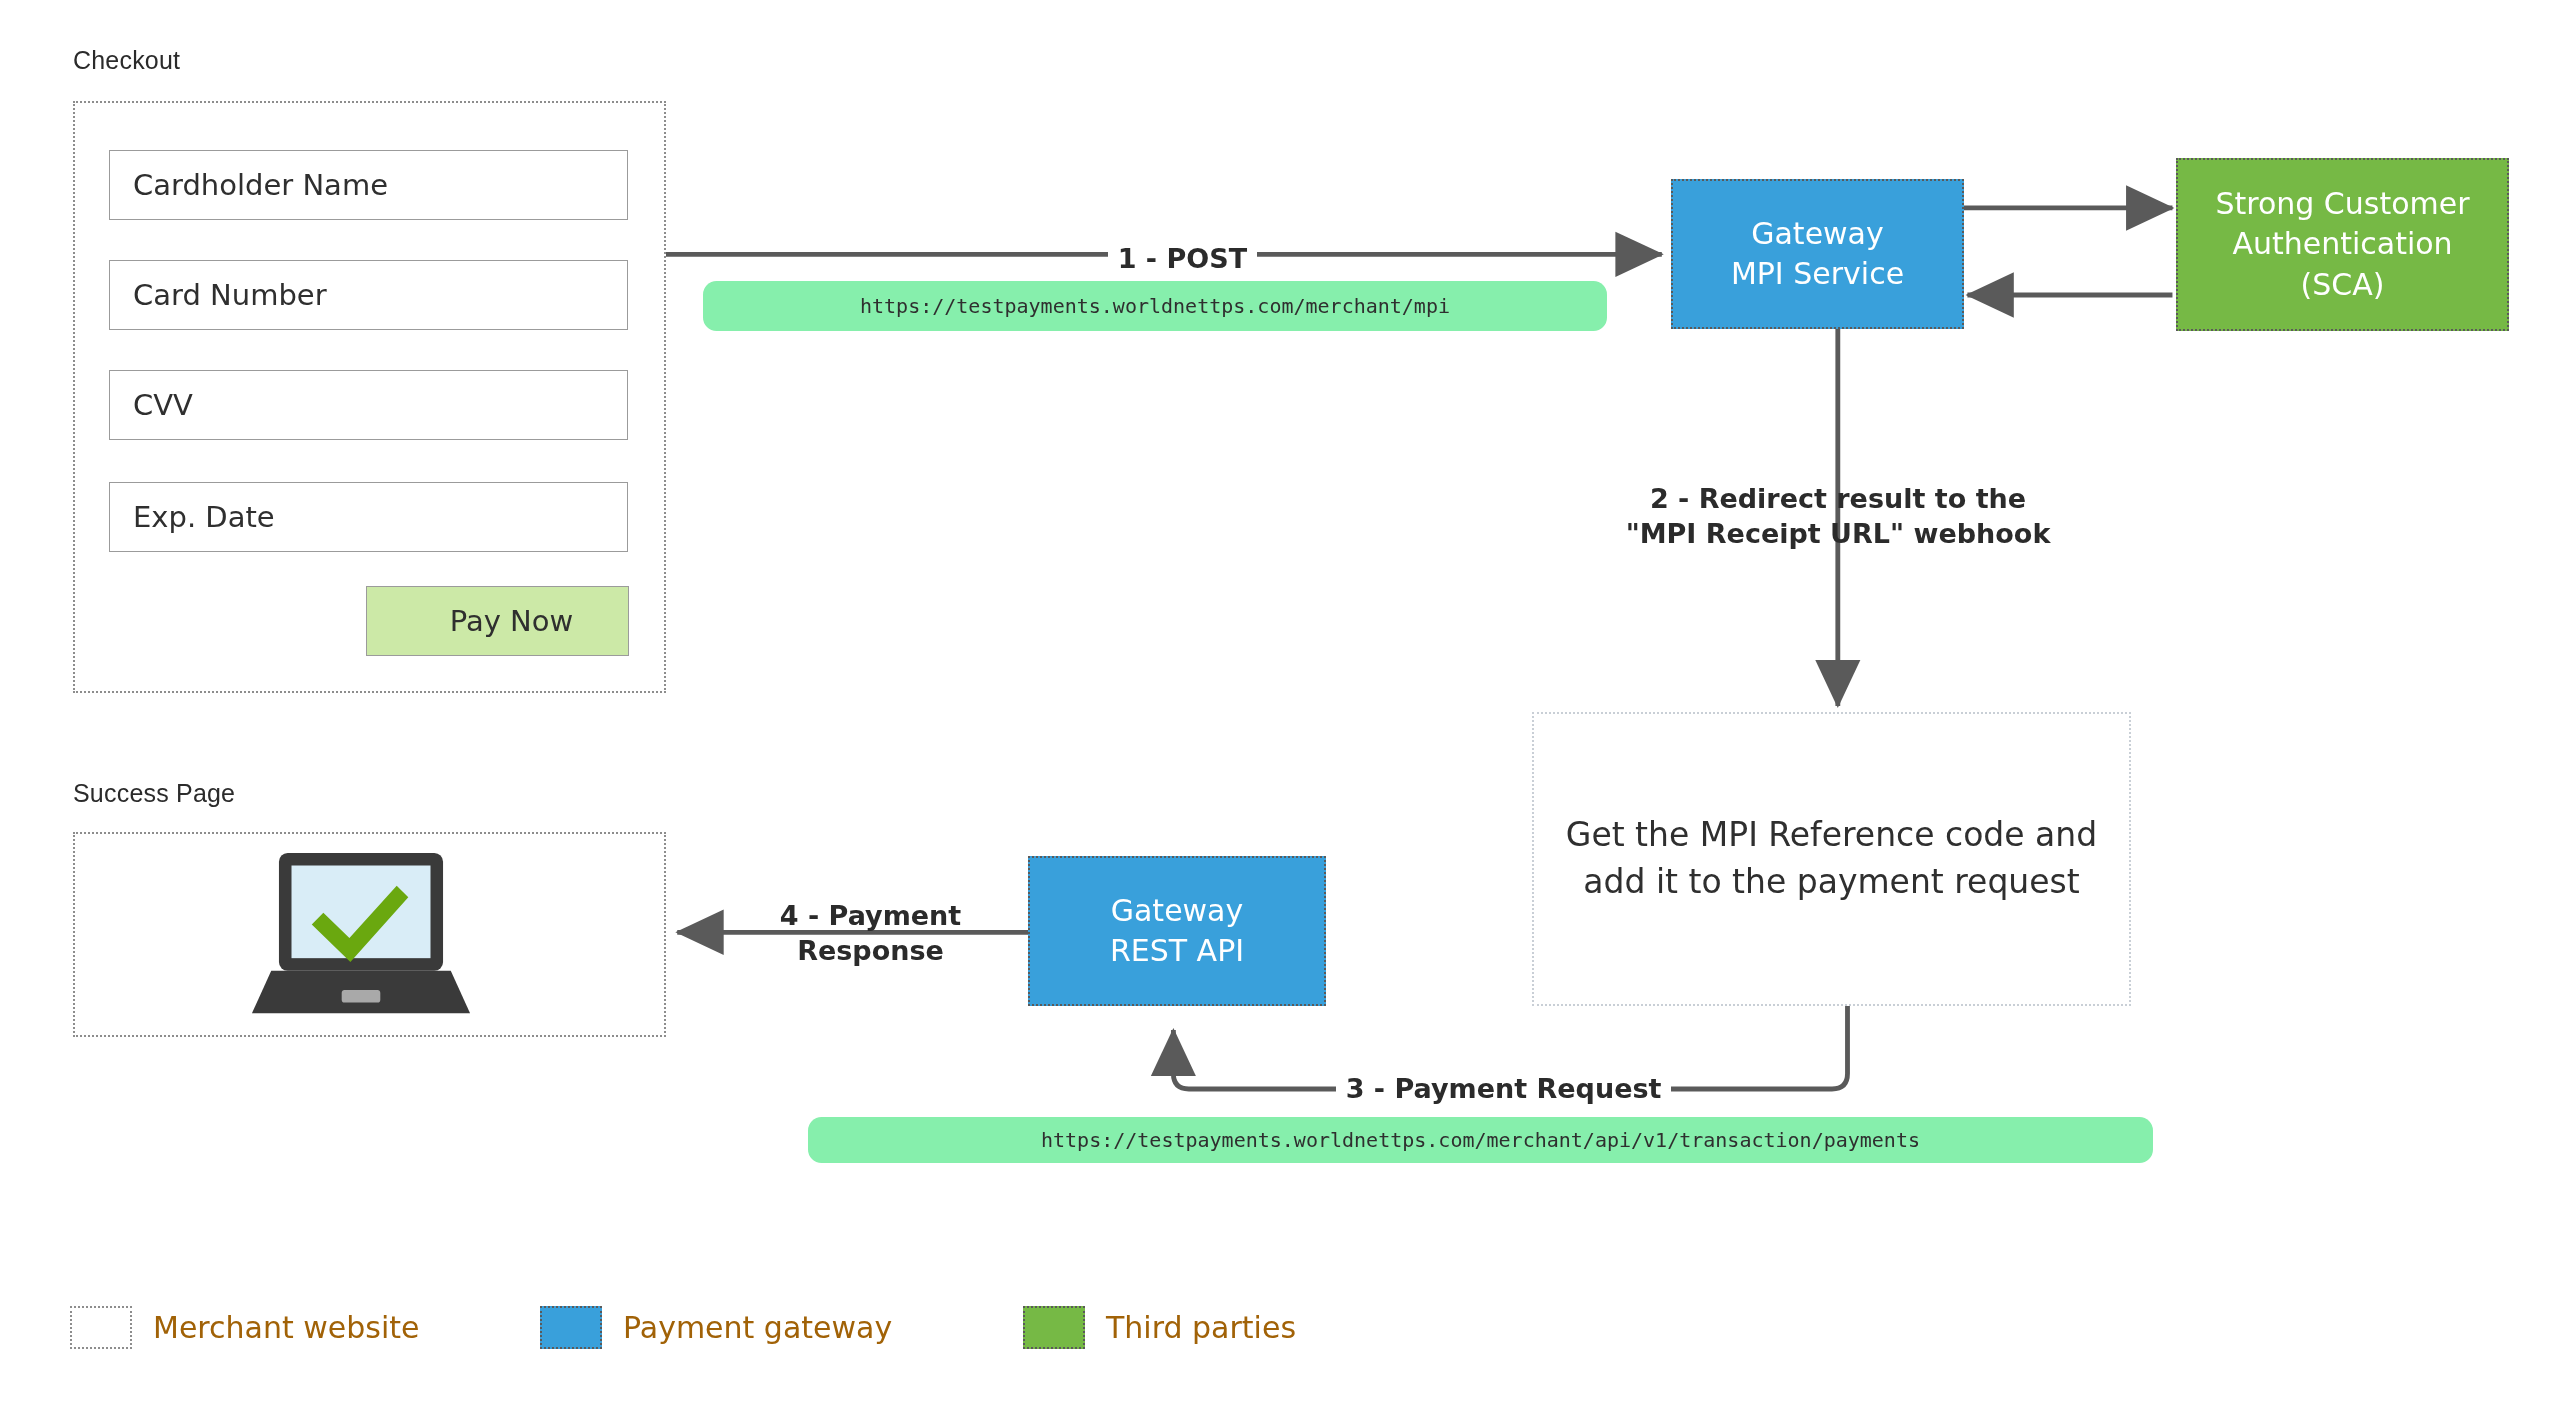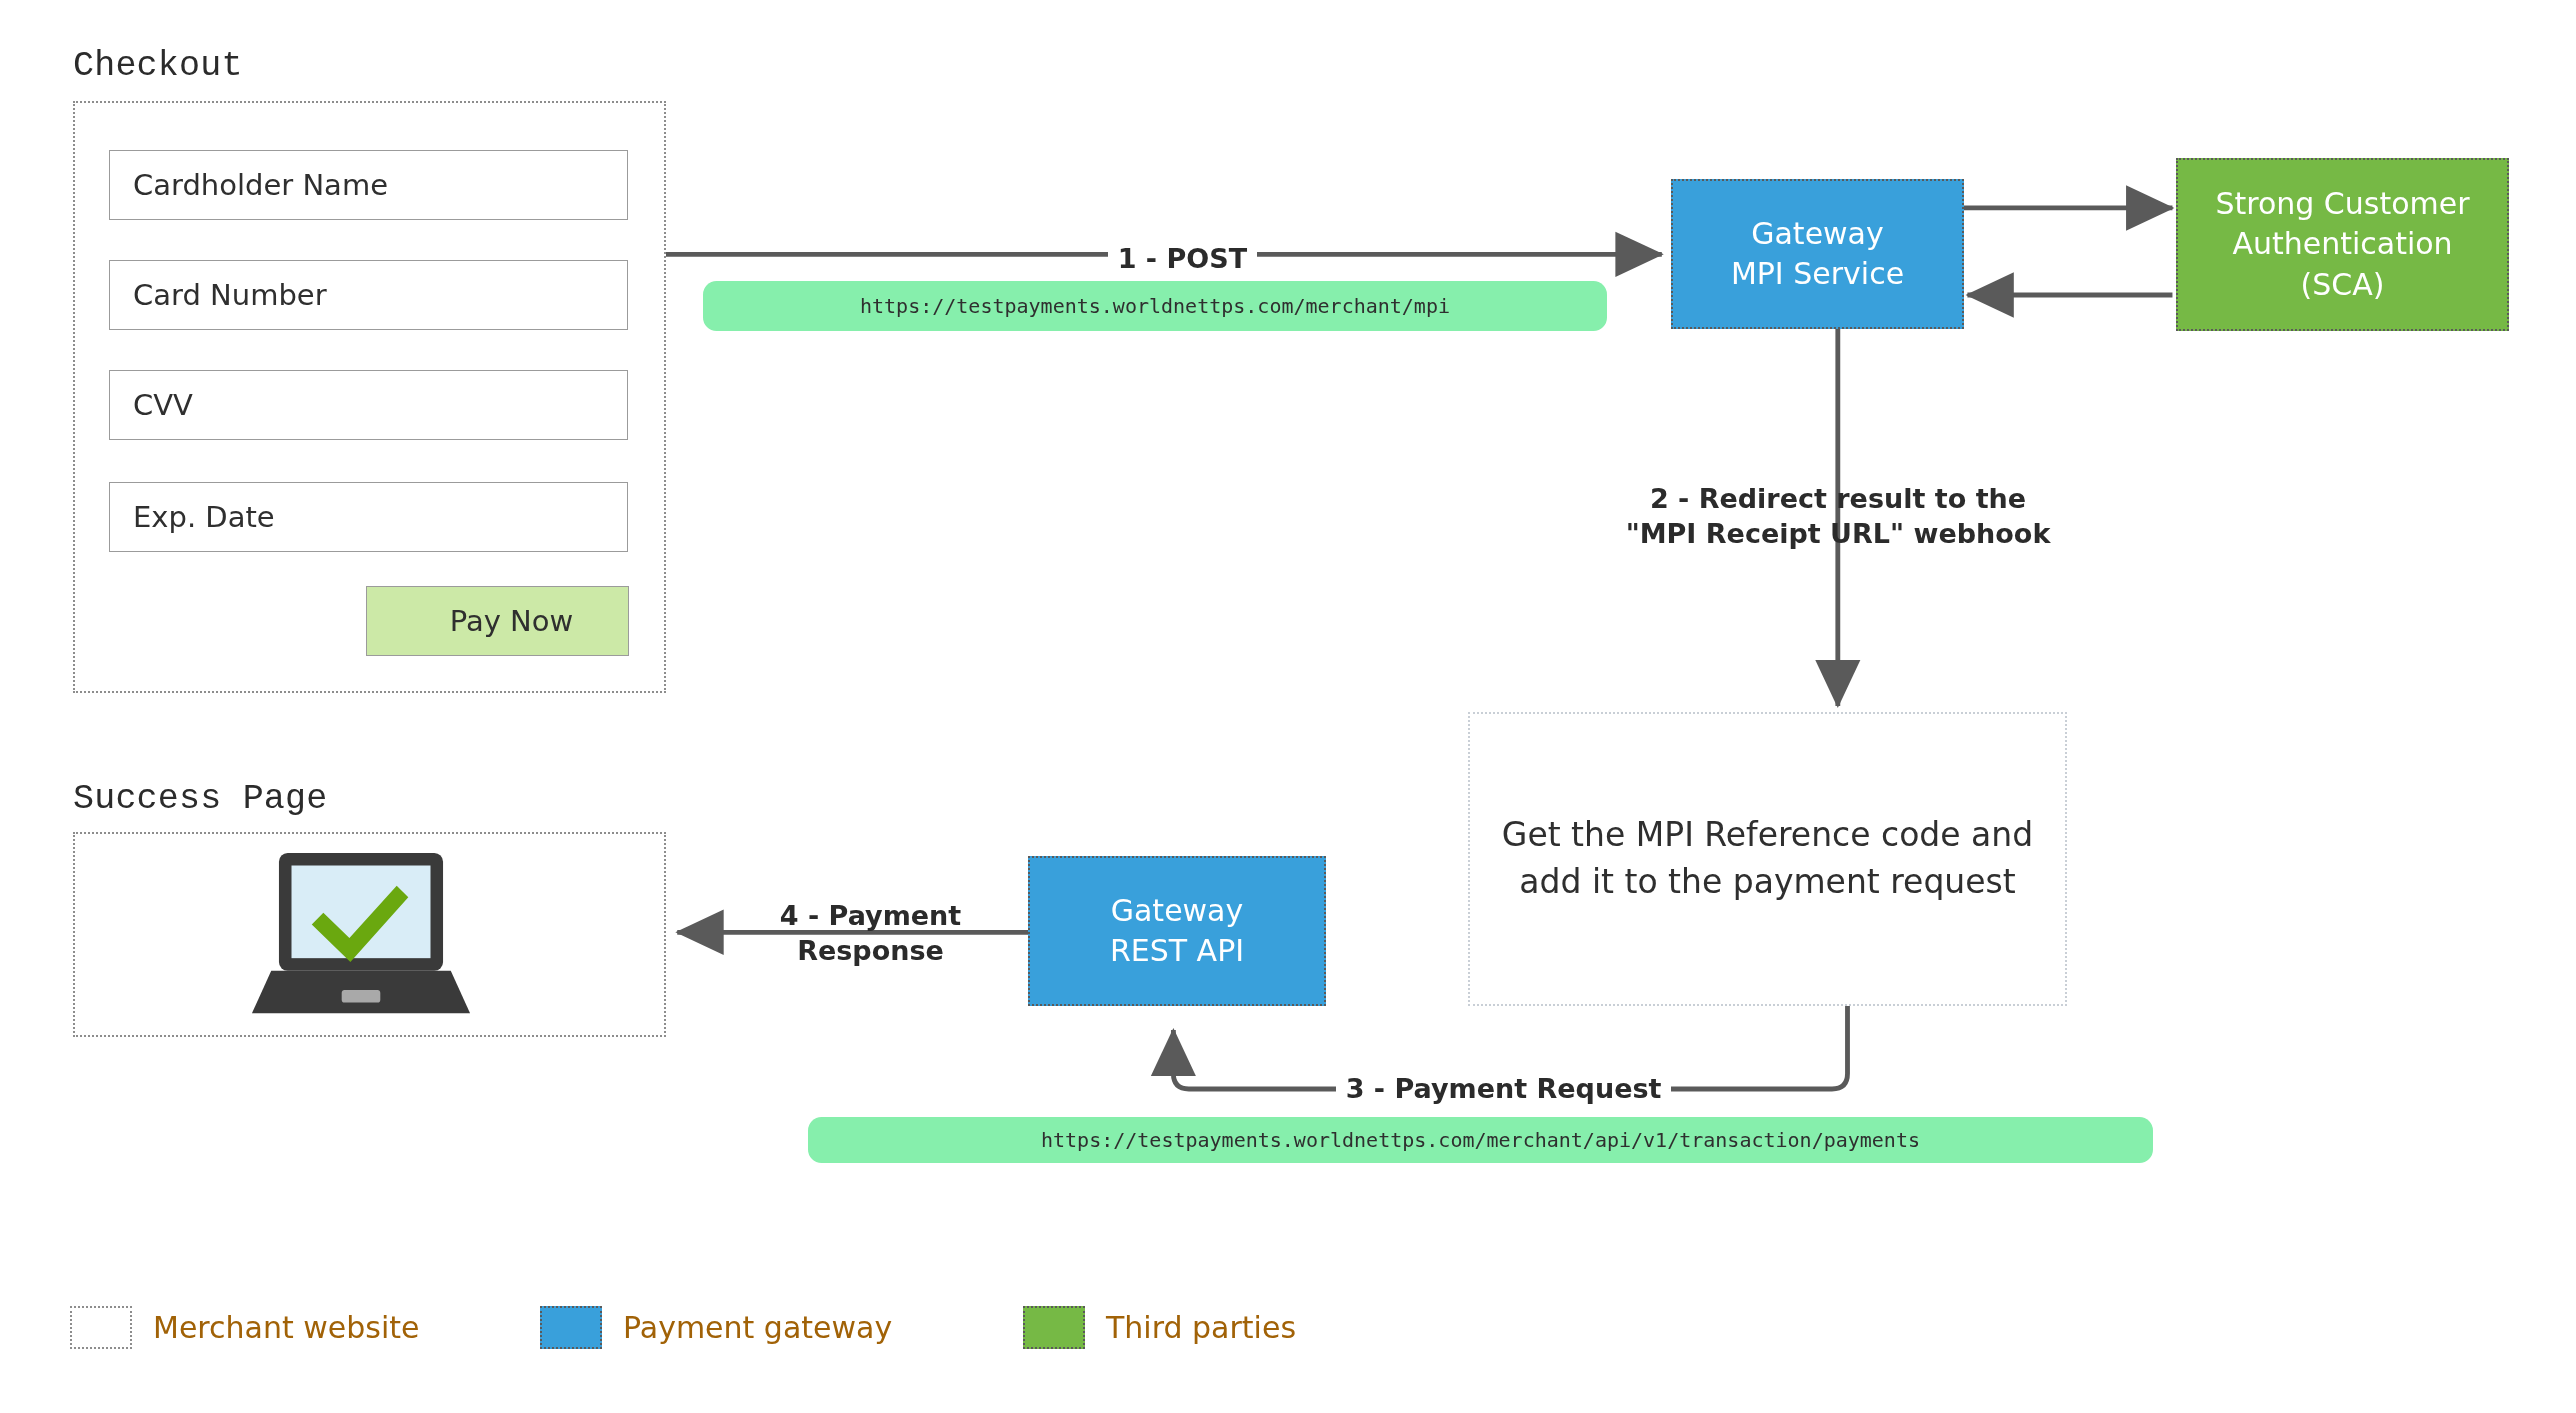--- a/index.html
+++ b/index.html
@@ -14,22 +14,22 @@
     position: relative;
     width: 2576px;
     height: 1413px;
     background: #ffffff;
     overflow: hidden;
   }
   .abs { position: absolute; }
 
   
   .section-title {
-    font-family: Liberation Mono, monospace;
-    font-size: 35px;
+    font-family: Liberation Sans, sans-serif;
+    font-size: 25px;
     color: #2b2b2b;
     letter-spacing: 0.2px;
     white-space: nowrap;
   }
 
   
   .merchant-box {
     border: 2.9px dotted #8d8d8d;
     background: #ffffff;
     box-sizing: border-box;
@@ -202,21 +202,21 @@
     <span>Gateway</span>
     <span>MPI Service</span>
   </div>
 
   <div class="abs node green" style="left:2176px; top:158px; width:333px; height:173px;">
     <span>Strong Customer</span>
     <span>Authentication</span>
     <span>(SCA)</span>
   </div>
 
-  <div class="abs node-dashed" style="left:1468px; top:712px; width:599px; height:294px;">
+  <div class="abs node-dashed" style="left:1532px; top:712px; width:599px; height:294px;">
     <span>Get the MPI Reference code and add it to the payment request</span>
   </div>
 
   <div class="abs node blue" style="left:1028px; top:856px; width:298px; height:150px;">
     <span>Gateway</span>
     <span>REST API</span>
   </div>
 
   <div class="abs step-label on-line" style="left:1108px; top:241px;">1 - POST</div>
 

